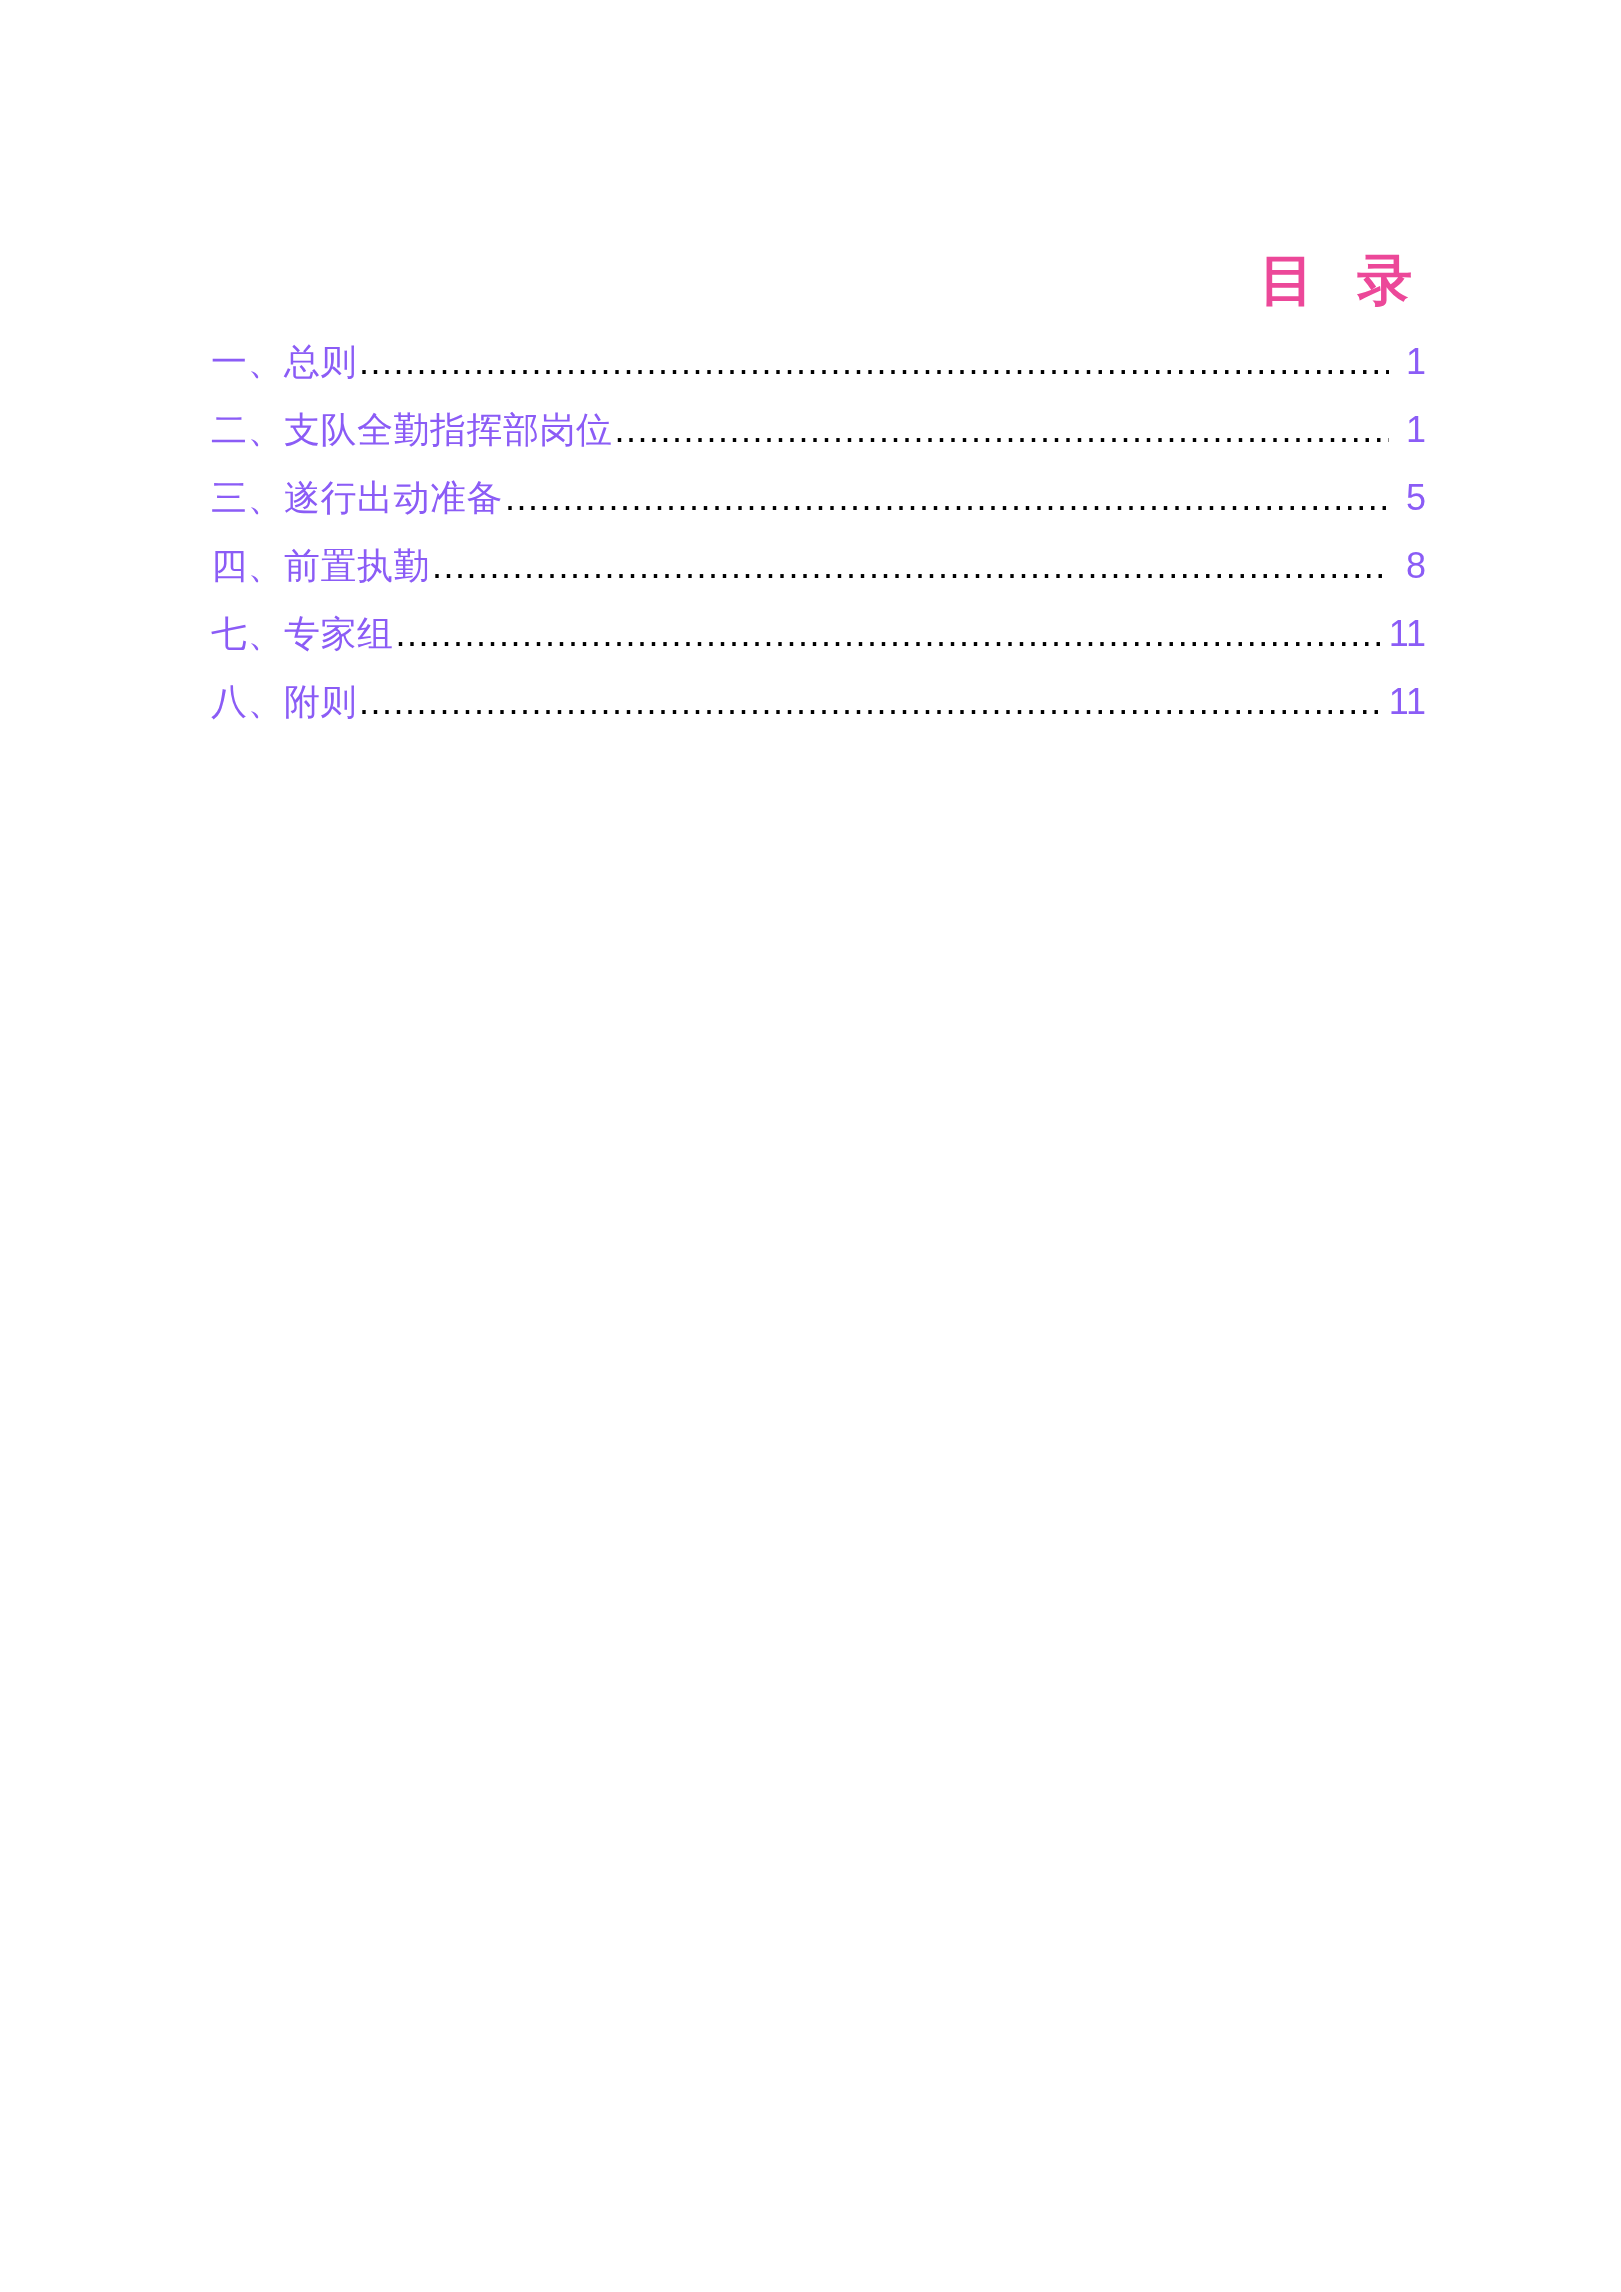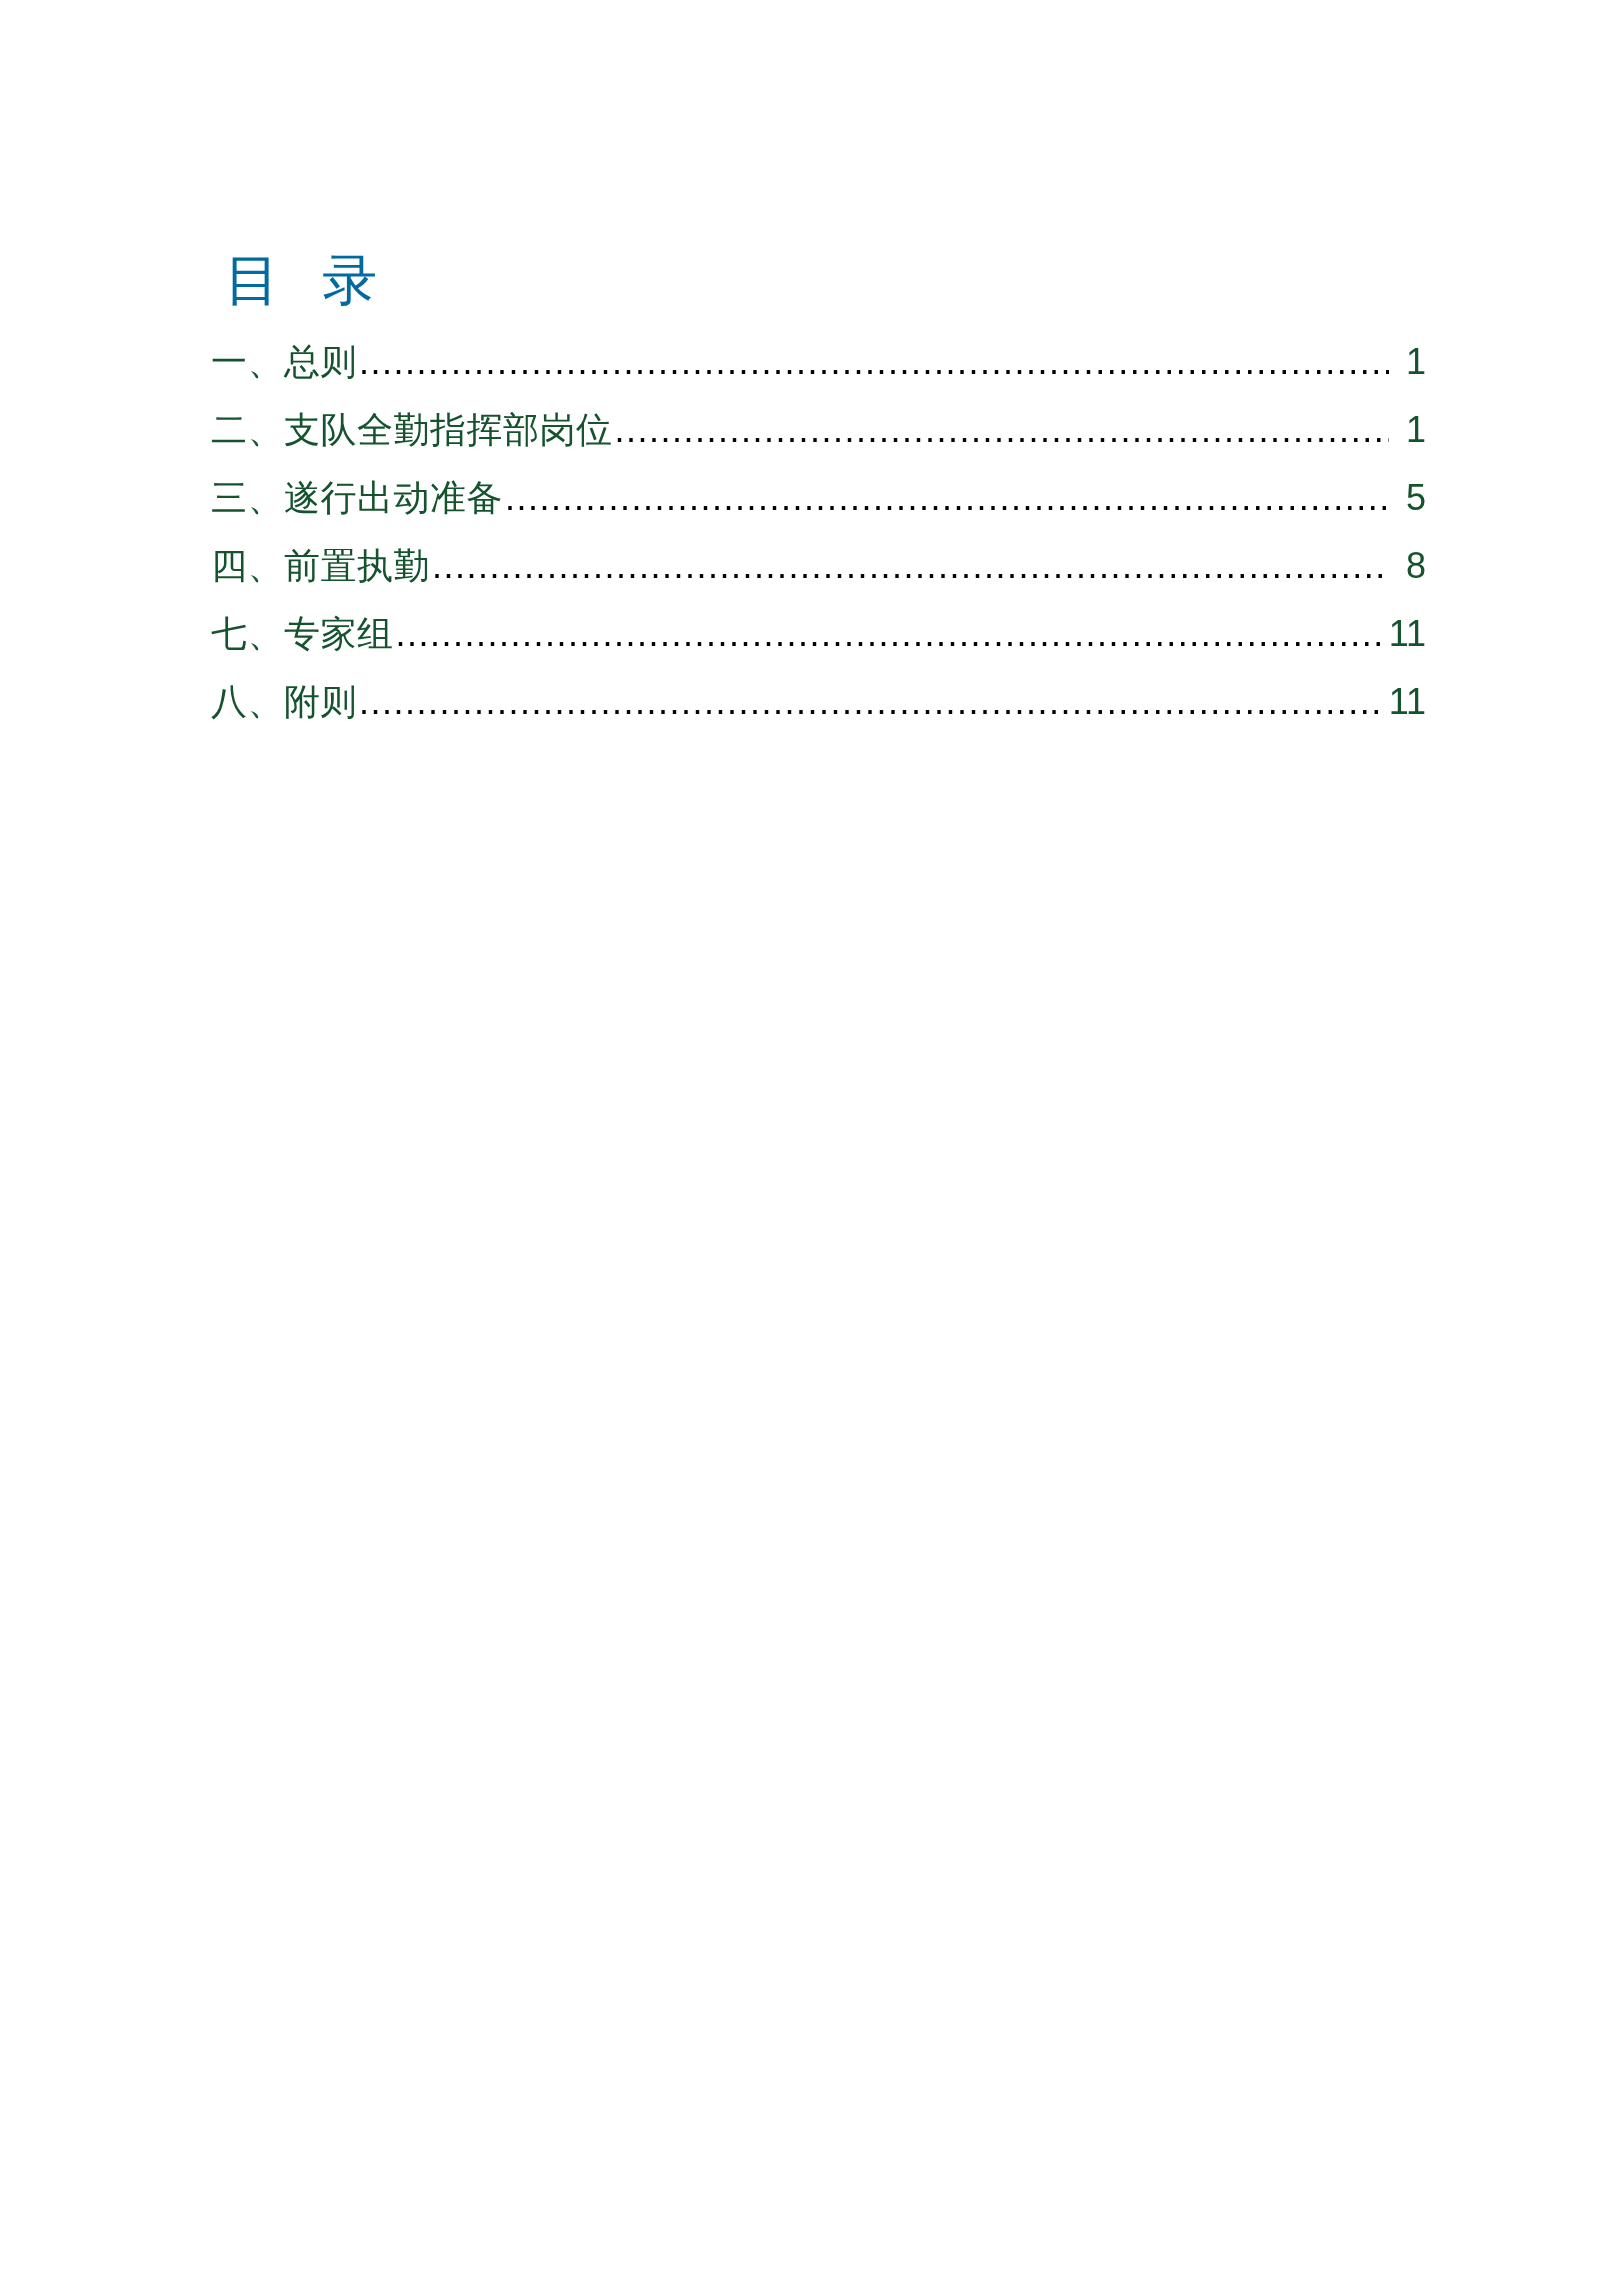--- a/index.html
+++ b/index.html
@@ -26,44 +26,44 @@
   }
 
   .content {
     position: absolute;
     left: 211px;
     top: 250px;
     width: 1215px;
   }
 
   .toc-title {
-    text-align: left;
+    text-align: right;
     font-size: 55px;
-    font-weight: normal;
+    font-weight: bold;
     letter-spacing: 13.7px;
     margin: 0 0 33px 0;
     padding-left: 13.7px;
     font-family: "Liberation Sans", sans-serif;
-    color: #0369a1;
+    color: #ec4899;
     line-height: 1.1;
   }
 
   .toc-list {
     margin: 0;
     padding: 0;
     list-style: none;
   }
 
   .toc-entry {
     display: flex;
     align-items: flex-end;
     font-size: 36px;
     line-height: 1.0;
     margin-bottom: 32px;
-    color: #14532d;
+    color: #8b5cf6;
     white-space: nowrap;
   }
 
   .toc-entry .label {
     flex: 0 0 auto;
     padding-right: 2px;
     letter-spacing: 0.5px;
   }
 
   .toc-entry .leader {

